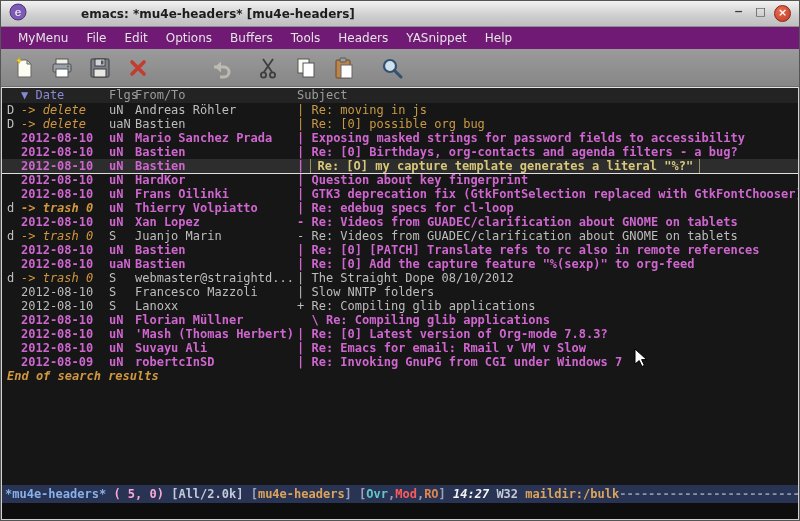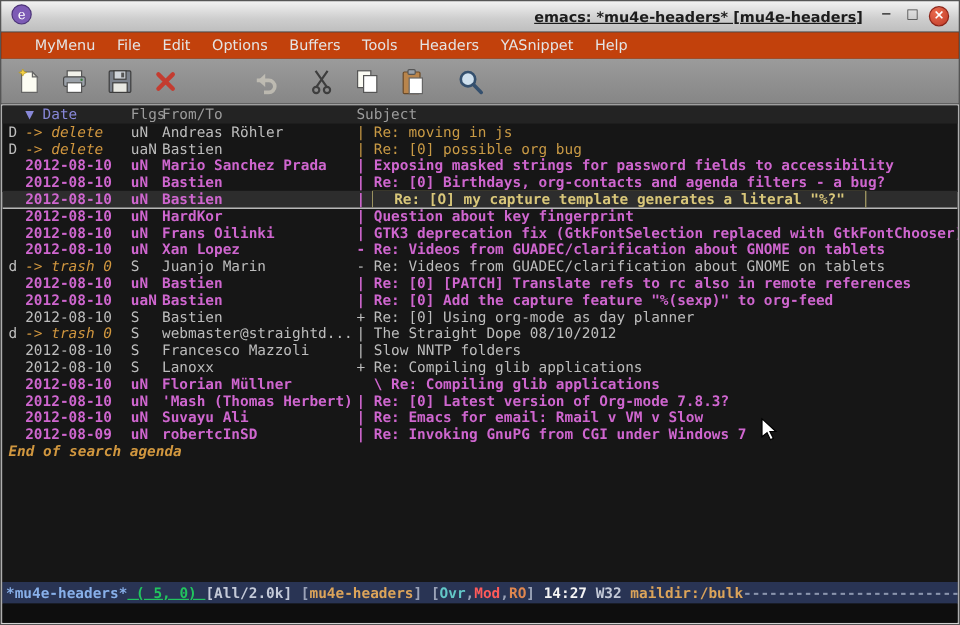--- a/index.html
+++ b/index.html
@@ -6,25 +6,25 @@
     --buffer-bg:#161616; --unread:#cf66cf; --read:#bdbdbd; --mark:#d1973f;
     --deleted-subject:#c99a45; --current-subject:#d9c77a; --header-date:#8888d8;
     --modeline-bg:#293454;
   }
   *{box-sizing:border-box;margin:0;padding:0;}
   html,body{width:800px;height:521px;overflow:hidden;}
   body{background:#202020;font-family:"DejaVu Sans",sans-serif;}
   .window{width:800px;height:521px;display:flex;flex-direction:column;border:1px solid #555;position:relative;background:var(--buffer-bg);}
   .titlebar{flex:0 0 26px;background:linear-gradient(#f2f2f2,#cdcdcd 60%,#bfbfbf);border-bottom:1px solid #8d8d8d;display:flex;align-items:center;padding:0 8px;}
   .tb-left{width:72px;display:flex;align-items:center;}
-  .tb-title{flex:1;text-align:right;font:bold 12px "DejaVu Sans",sans-serif;color:#1c1c1c;text-decoration:underline;}
+  .tb-title{flex:1;text-align:left;font:bold 12px "DejaVu Sans",sans-serif;color:#1c1c1c;}
   .tb-controls{width:72px;display:flex;justify-content:flex-end;align-items:center;}
   .wbtn{width:17px;height:17px;margin-left:5px;text-align:center;line-height:16px;font:bold 11px "DejaVu Sans",sans-serif;color:#3b3b3b;cursor:default;}
   .wbtn.close{background:radial-gradient(circle at 35% 30%,#ea6b4e,#bf3a28);border-radius:9px;color:#fff;border:1px solid #8c2418;line-height:14px;}
-  .menubar{flex:0 0 22px;background:#c2410c;display:flex;align-items:flex-start;padding-left:19px;}
+  .menubar{flex:0 0 22px;background:#701a75;display:flex;align-items:flex-start;padding-left:8px;}
   .menu-item{font:12px "DejaVu Sans",sans-serif;color:#e4e4e4;padding:0 9px;line-height:22px;}
   .toolbar{flex:0 0 38px;background:linear-gradient(#9b9b9b,#868686);display:flex;align-items:center;padding-left:10px;border-bottom:1px solid #6f6f6f;}
   .tool-btn{width:26px;height:28px;margin-right:12px;display:flex;align-items:center;justify-content:center;}
   .tool-btn.disabled{opacity:.5;}
   .gap-lg{margin-left:44px;}
   .gap-sm{margin-left:10px;}
   .frame-body{flex:1;display:flex;flex-direction:column;border:1px solid #d2d2d2;border-top-color:#e4e4e4;min-height:0;}
   .textarea{flex:1;background:var(--buffer-bg);overflow:hidden;}
   .header-line{height:15px;line-height:15px;background:#232323;font:12px "DejaVu Sans Mono",monospace;white-space:pre;padding-left:5px;overflow:hidden;}
   .row{height:14px;line-height:14px;font:12px "DejaVu Sans Mono",monospace;white-space:pre;overflow:hidden;padding-left:5px;}
@@ -33,32 +33,32 @@
   .c-date{width:88px;}
   .c-flags{width:26px;}
   .c-from{width:162px;}
   .hl-date{color:var(--header-date);}
   .hl-gray{color:#9c9c9c;}
   .t-unread,.t-trash-unread,.t-current{color:var(--unread);font-weight:bold;}
   .t-read,.t-deleted,.t-trash-read{color:var(--read);font-weight:normal;}
   .t-deleted .c-date,.t-trash-read .c-date,.t-trash-unread .c-date{color:var(--mark);font-style:italic;}
   .t-deleted .c-sep,.t-deleted .c-subj{color:var(--deleted-subject);}
   .t-current{background:#2d2d2d;box-shadow:0 1px 0 #e0e0e0;}
-  .t-current .c-subj{color:var(--current-subject);box-shadow:0 0 0 1px #99915f;padding:0 17px;}
+  .t-current .c-subj{color:var(--current-subject);box-shadow:0 0 0 1px #99915f;padding:0 6px;}
   .end-line{height:14px;line-height:14px;padding-left:5px;font:italic bold 12px "DejaVu Sans Mono",monospace;color:var(--mark);}
   .mode-line{flex:0 0 18px;background:var(--modeline-bg);font:bold 12px "DejaVu Sans Mono",monospace;line-height:18px;white-space:pre;overflow:hidden;padding-left:3px;color:#c6cde0;}
   .ml-buffer{color:#88b0ea;}
-  .ml-plain{color:#22c55e;text-decoration:underline;}
+  .ml-plain{color:#f9a8d4;}
   .ml-light{color:#c4cad8;}
   .ml-dim{color:#9ba3b8;}
   .ml-amber{color:#dca45a;}
   .ml-cyan{color:#63c7c7;}
   .ml-red{color:#ff5a5a;text-align:right;}
   .ml-orange{color:#e0874f;}
-  .ml-white{color:#f4f4f4;}
+  .ml-white{color:#f4f4f4;font-style:italic;}
   .ml-dashes{color:#8a94ad;}
   .minibuffer{flex:0 0 16px;background:#0e0e0e;}
   .cursor{position:absolute;left:633px;top:347px;pointer-events:none;}
 </style>
 </head>
 <body>
 
 <div class="window">
 
   <div class="titlebar">
@@ -157,34 +157,34 @@
     <div class="textarea">
       <div class="header-line"><span class="c-fringe"></span><span class="c-date hl-date">▼ Date</span><span class="c-flags hl-gray">Flgs</span><span class="c-from hl-gray">From/To</span><span class="hl-gray">Subject</span></div>
       <div>
           <div class="row t-deleted"><span class="c-fringe">D</span><span class="c-date">-&gt; delete</span><span class="c-flags">uN</span><span class="c-from">Andreas Röhler</span><span class="c-sep">| </span><span class="c-subj">Re: moving in js</span></div>
           <div class="row t-deleted"><span class="c-fringe">D</span><span class="c-date">-&gt; delete</span><span class="c-flags">uaN</span><span class="c-from">Bastien</span><span class="c-sep">| </span><span class="c-subj">Re: [0] possible org bug</span></div>
           <div class="row t-unread"><span class="c-fringe"></span><span class="c-date">2012-08-10</span><span class="c-flags">uN</span><span class="c-from">Mario Sanchez Prada</span><span class="c-sep">| </span><span class="c-subj">Exposing masked strings for password fields to accessibility</span></div>
           <div class="row t-unread"><span class="c-fringe"></span><span class="c-date">2012-08-10</span><span class="c-flags">uN</span><span class="c-from">Bastien</span><span class="c-sep">| </span><span class="c-subj">Re: [0] Birthdays, org-contacts and agenda filters - a bug?</span></div>
           <div class="row t-current"><span class="c-fringe"></span><span class="c-date">2012-08-10</span><span class="c-flags">uN</span><span class="c-from">Bastien</span><span class="c-sep">| </span><span class="c-subj">Re: [O] my capture template generates a literal "%?"</span></div>
           <div class="row t-unread"><span class="c-fringe"></span><span class="c-date">2012-08-10</span><span class="c-flags">uN</span><span class="c-from">HardKor</span><span class="c-sep">| </span><span class="c-subj">Question about key fingerprint</span></div>
           <div class="row t-unread"><span class="c-fringe"></span><span class="c-date">2012-08-10</span><span class="c-flags">uN</span><span class="c-from">Frans Oilinki</span><span class="c-sep">| </span><span class="c-subj">GTK3 deprecation fix (GtkFontSelection replaced with GtkFontChooser)</span></div>
+          <div class="row t-trash-unread"><span class="c-fringe">d</span><span class="c-date">-&gt; trash 0</span><span class="c-flags">uN</span><span class="c-from">Thierry Volpiatto</span><span class="c-sep">| </span><span class="c-subj">Re: edebug specs for cl-loop</span></div>
           <div class="row t-unread"><span class="c-fringe"></span><span class="c-date">2012-08-10</span><span class="c-flags">uN</span><span class="c-from">Xan Lopez</span><span class="c-sep">- </span><span class="c-subj">Re: Videos from GUADEC/clarification about GNOME on tablets</span></div>
           <div class="row t-trash-read"><span class="c-fringe">d</span><span class="c-date">-&gt; trash 0</span><span class="c-flags">S</span><span class="c-from">Juanjo Marin</span><span class="c-sep">- </span><span class="c-subj">Re: Videos from GUADEC/clarification about GNOME on tablets</span></div>
           <div class="row t-unread"><span class="c-fringe"></span><span class="c-date">2012-08-10</span><span class="c-flags">uN</span><span class="c-from">Bastien</span><span class="c-sep">| </span><span class="c-subj">Re: [0] [PATCH] Translate refs to rc also in remote references</span></div>
           <div class="row t-unread"><span class="c-fringe"></span><span class="c-date">2012-08-10</span><span class="c-flags">uaN</span><span class="c-from">Bastien</span><span class="c-sep">| </span><span class="c-subj">Re: [0] Add the capture feature "%(sexp)" to org-feed</span></div>
-          <div class="row t-read"><span class="c-fringe"></span><span class="c-date">2012-08-10</span><span class="c-flags">S</span><span class="c-from">Bastien</span><span class="c-sep">+ </span><span class="c-subj">Re: [0] Using org-mode as day planner</span></div>
           <div class="row t-trash-read"><span class="c-fringe">d</span><span class="c-date">-&gt; trash 0</span><span class="c-flags">S</span><span class="c-from">webmaster@straightd...</span><span class="c-sep">| </span><span class="c-subj">The Straight Dope 08/10/2012</span></div>
           <div class="row t-read"><span class="c-fringe"></span><span class="c-date">2012-08-10</span><span class="c-flags">S</span><span class="c-from">Francesco Mazzoli</span><span class="c-sep">| </span><span class="c-subj">Slow NNTP folders</span></div>
           <div class="row t-read"><span class="c-fringe"></span><span class="c-date">2012-08-10</span><span class="c-flags">S</span><span class="c-from">Lanoxx</span><span class="c-sep">+ </span><span class="c-subj">Re: Compiling glib applications</span></div>
           <div class="row t-unread"><span class="c-fringe"></span><span class="c-date">2012-08-10</span><span class="c-flags">uN</span><span class="c-from">Florian Müllner</span><span class="c-sep">  \ </span><span class="c-subj">Re: Compiling glib applications</span></div>
           <div class="row t-unread"><span class="c-fringe"></span><span class="c-date">2012-08-10</span><span class="c-flags">uN</span><span class="c-from">'Mash (Thomas Herbert)</span><span class="c-sep">| </span><span class="c-subj">Re: [0] Latest version of Org-mode 7.8.3?</span></div>
           <div class="row t-unread"><span class="c-fringe"></span><span class="c-date">2012-08-10</span><span class="c-flags">uN</span><span class="c-from">Suvayu Ali</span><span class="c-sep">| </span><span class="c-subj">Re: Emacs for email: Rmail v VM v Slow</span></div>
           <div class="row t-unread"><span class="c-fringe"></span><span class="c-date">2012-08-09</span><span class="c-flags">uN</span><span class="c-from">robertcInSD</span><span class="c-sep">| </span><span class="c-subj">Re: Invoking GnuPG from CGI under Windows 7</span></div>
         </div>
-      <div class="end-line">End of search agenda</div>
+      <div class="end-line">End of search results</div>
     </div>
     <div class="mode-line"><span class="ml-buffer">*mu4e-headers*</span><span class="ml-plain"> ( 5, 0) </span><span class="ml-light">[All/2.0k] </span><span class="ml-dim">[</span><span class="ml-amber">mu4e-headers</span><span class="ml-dim">] </span><span class="ml-dim">[</span><span class="ml-cyan">Ovr</span><span class="ml-dim">,</span><span class="ml-red">Mod</span><span class="ml-dim">,</span><span class="ml-orange">RO</span><span class="ml-dim">] </span><span class="ml-white">14:27</span><span class="ml-light"> W32 </span><span class="ml-amber">maildir:/bulk</span><span class="ml-dashes">------------------------------------------------------------</span></div>
     <div class="minibuffer"></div>
   </div>
 
   <span class="cursor">
     <svg width="14" height="20" viewBox="0 0 14 20">
         <path d="M1 1 L1 16 L5.2 12.6 L8 18.5 L10.4 17.3 L7.6 11.6 L12.6 11.6 Z" fill="#ffffff" stroke="#000000" stroke-width="1"></path>
       </svg>
   </span>

